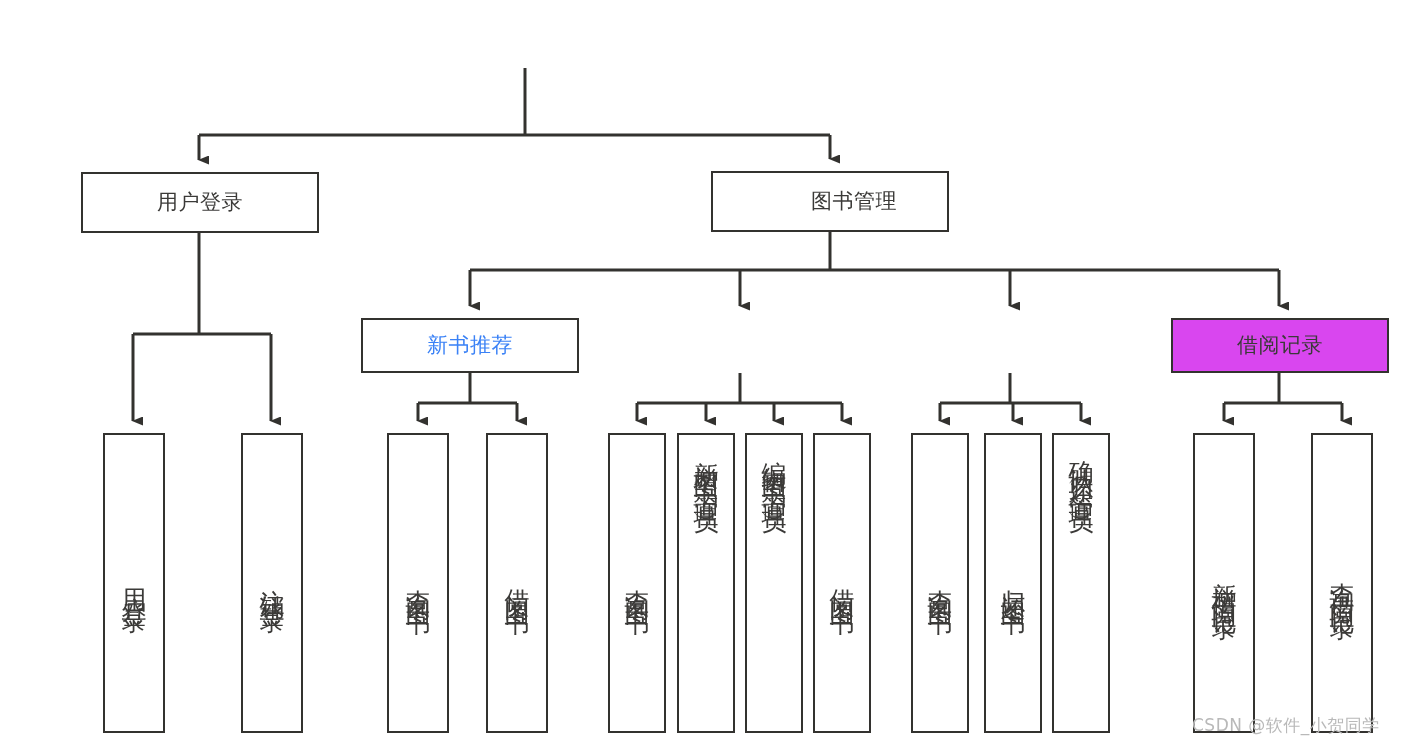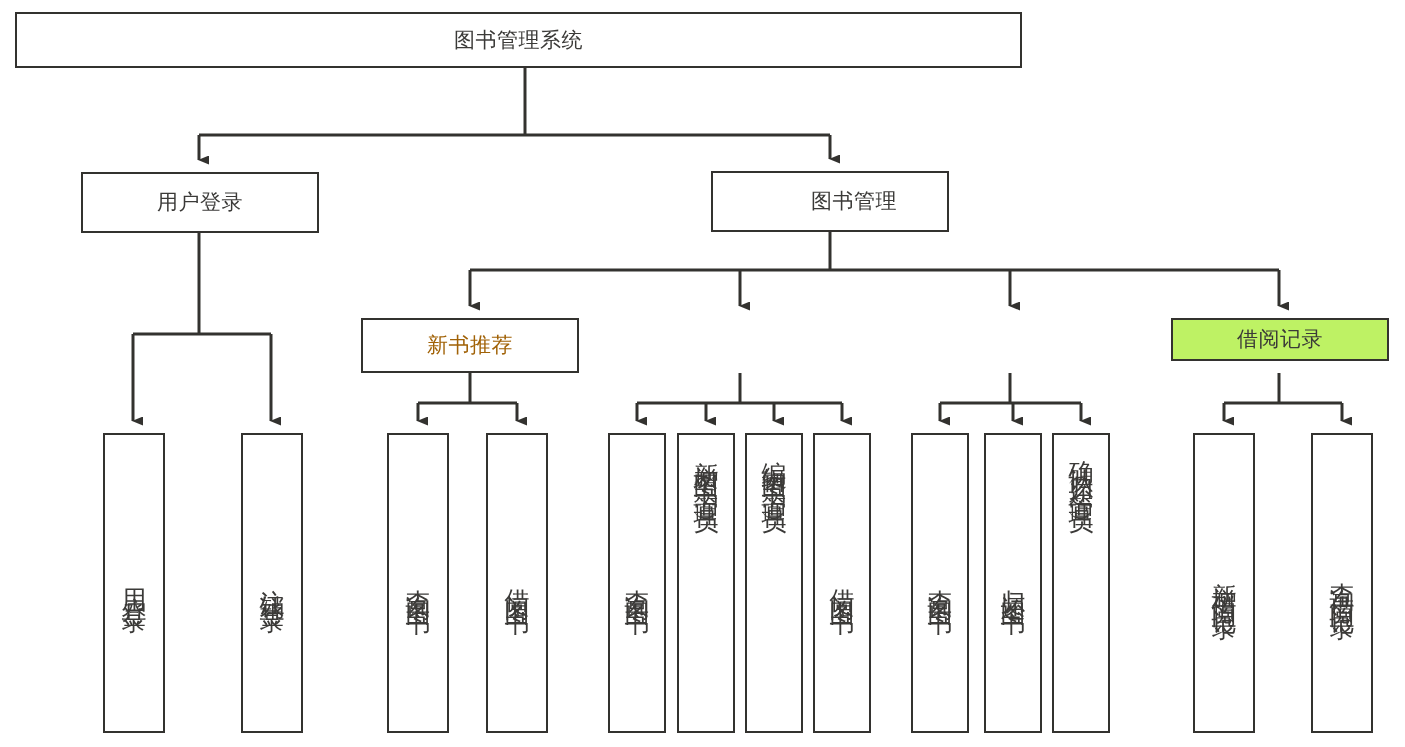--- a/index.html
+++ b/index.html
@@ -123,35 +123,32 @@
       <path d="M1013,403 L1013,421" marker-end="url(#arrowhead)"></path>
       <path d="M1081,403 L1081,421" marker-end="url(#arrowhead)"></path>
 
       <path d="M1279,373 L1279,403"></path>
       <path d="M1224,403 L1342,403"></path>
       <path d="M1224,403 L1224,421" marker-end="url(#arrowhead)"></path>
       <path d="M1342,403 L1342,421" marker-end="url(#arrowhead)"></path>
     </g>
   </svg>
 
-  <div class="node horiz" style="left: 15px; top: 12px; width: 1007px; height: 56px; border-color: rgb(51, 50, 47); background: rgb(255, 255, 255);">
-    <span class="node-label" style="color: rgb(59, 58, 56);">图书管理系统</span>
-  </div>
 
   <div class="node horiz" style="left: 81px; top: 172px; width: 238px; height: 61px; border-color: rgb(51, 50, 47); background: rgb(255, 255, 255);">
     <span class="node-label" style="color: rgb(59, 58, 56);">用户登录</span>
   </div>
   <div class="node horiz" style="left: 711px; top: 171px; width: 238px; height: 61px; border-color: rgb(51, 50, 47); background: rgb(255, 255, 255); padding-left: 48px;">
     <span class="node-label" style="color: rgb(59, 58, 56);">图书管理</span>
   </div>
 
   <div class="node horiz" style="left: 361px; top: 318px; width: 218px; height: 55px; border-color: rgb(51, 50, 47); background: rgb(255, 255, 255);">
-    <span class="node-label" style="color: #a16207; text-align: right;">新书推荐</span>
+    <span class="node-label" style="color: #3b82f6; text-align: right;">新书推荐</span>
   </div>
-  <div class="node horiz" style="left: 1171px; top: 318px; width: 218px; height: 43px; border-color: rgb(51, 50, 47); background: #bef264;">
+  <div class="node horiz" style="left: 1171px; top: 318px; width: 218px; height: 55px; border-color: rgb(51, 50, 47); background: #d946ef;">
     <span class="node-label" style="color: rgb(59, 58, 56);">借阅记录</span>
   </div>
 
   <div class="node vert centered" style="left: 103px; top: 433px; width: 62px; height: 300px; border-color: rgb(51, 50, 47); background: rgb(255, 255, 255);">
     <span class="node-label" style="color: rgb(59, 58, 56);">用户登录</span>
   </div>
   <div class="node vert centered" style="left: 241px; top: 433px; width: 62px; height: 300px; border-color: rgb(51, 50, 47); background: rgb(255, 255, 255);">
     <span class="node-label" style="color: rgb(59, 58, 56);">注销登录</span>
   </div>
   <div class="node vert centered" style="left: 387px; top: 433px; width: 62px; height: 300px; border-color: rgb(51, 50, 47); background: rgb(255, 255, 255);">
@@ -181,14 +178,15 @@
   <div class="node vert topped" style="left: 1052px; top: 433px; width: 58px; height: 300px; border-color: rgb(51, 50, 47); background: rgb(255, 255, 255);">
     <span class="node-label" style="color: rgb(59, 58, 56);">确认归还（管理员）</span>
   </div>
   <div class="node vert centered" style="left: 1193px; top: 433px; width: 62px; height: 300px; border-color: rgb(51, 50, 47); background: rgb(255, 255, 255);">
     <span class="node-label" style="color: rgb(59, 58, 56);">新增借阅记录</span>
   </div>
   <div class="node vert centered" style="left: 1311px; top: 433px; width: 62px; height: 300px; border-color: rgb(51, 50, 47); background: rgb(255, 255, 255);">
     <span class="node-label" style="color: rgb(59, 58, 56);">查询借阅记录</span>
   </div>
 
+  <div class="watermark" style="color: rgb(185, 185, 185);">CSDN @软件_小贺同学</div>
 
 </div>
 
 </body></html>

